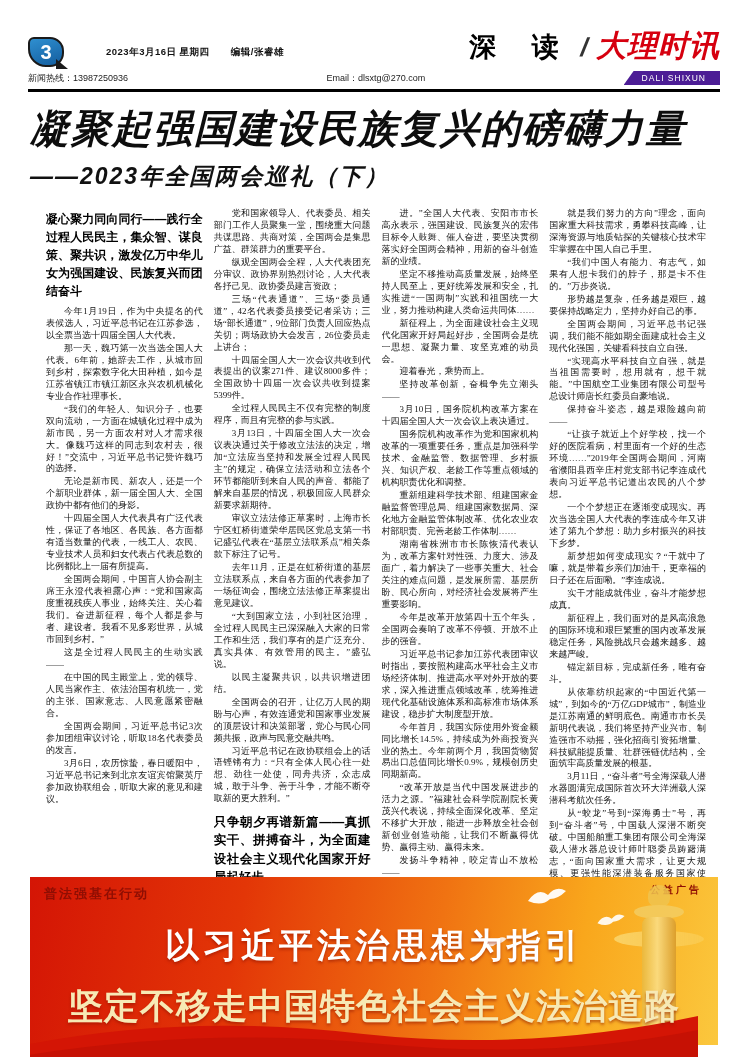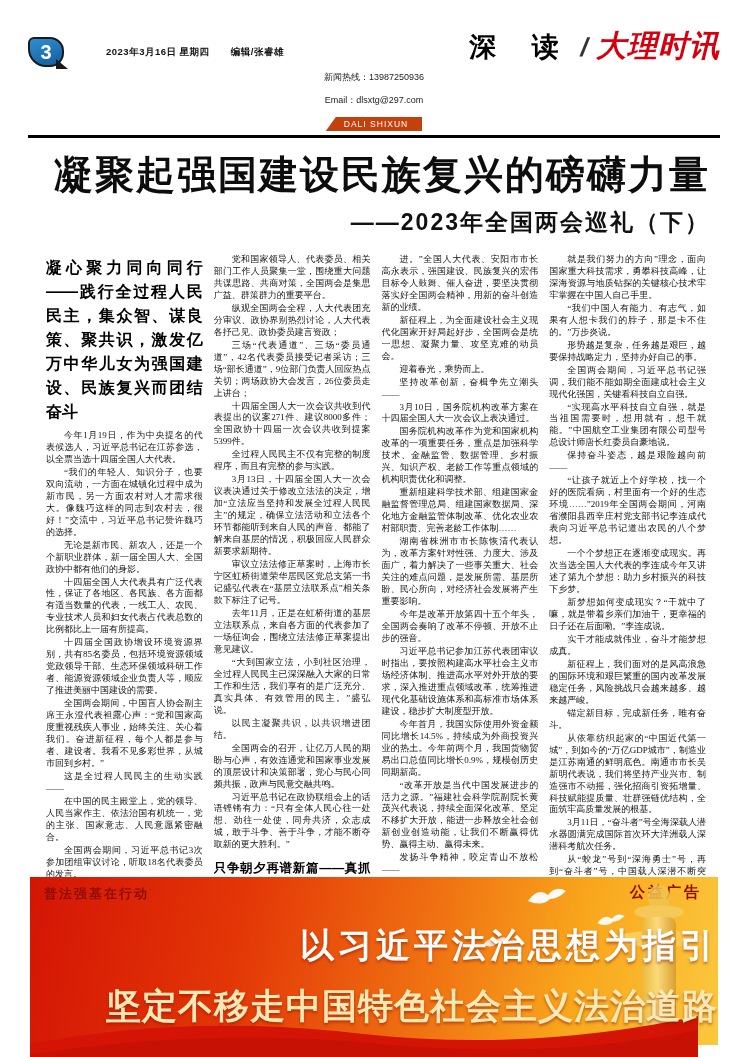--- a/index.html
+++ b/index.html
@@ -35,53 +35,53 @@
   }
   .date-line { font-size:9.5px; font-weight:bold; color:#111; letter-spacing:.5px;margin-left:30px; }
   .date-line .editor { margin-left:18px; }
   .header-right { text-align:right; }
   .brand-row { display:flex; align-items:baseline; gap:8px; justify-content:flex-end; }
   .section-title { font-size:27px; font-weight:bold; color:#000; letter-spacing:14px; }
   .slash { font-size:26px; color:#333; font-weight:bold; transform:skewX(-12deg); }
   .masthead { font-size:30px; font-weight:900; color:#d6000f; letter-spacing:1px; font-style:italic; }
   .header-bottom {
     margin-top:4px;
-    display:flex; justify-content:flex-end; align-items:center; gap:10px;
-    border-bottom:3px solid #000; padding-bottom:4px;flex-direction:column;
+    display:flex; justify-content:space-between; align-items:center; gap:33px;
+    border-bottom:3px solid #000; padding-bottom:4px;
   }
   .hotline, .email { font-size:9px; color:#222; }
   .en-tag {
-    background:#c2410c; color:#fff; font-size:8.5px; letter-spacing:1px;
+    background:#4c1d95; color:#fff; font-size:8.5px; letter-spacing:1px;
     padding:2px 14px 2px 18px;
     clip-path:polygon(10px 0,100% 0,100% 100%,0 100%);
   }
 
   
-  .headline-block { text-align:right; padding:16px 38px 6px 30px; }
+  .headline-block { text-align:left; padding:16px 38px 6px 30px;font-style:italic; }
   .main-headline {
     font-size:39px; font-weight:900; color:#0d0d0d;
     letter-spacing:2px; line-height:1.1; white-space:nowrap;
   }
   .sub-headline { font-size:23px; font-weight:bold; color:#111; margin-top:10px; letter-spacing:2px; }
 
   
   .article {
     display:flex; gap:11px;
     padding:10px 42px 0 46px;
     height:690px; overflow:hidden;
   }
   .col { flex:1 1 0; overflow:hidden; }
   .col p {
     font-size:9px; line-height:1.33; color:#141414;
     text-align:justify; text-indent:2em; margin:0 0 1px 0;
     font-family:"Liberation Serif","DejaVu Serif",serif;
   }
   .col p.lead {
     font-family:"Liberation Sans","DejaVu Sans",sans-serif;
-    font-size:16px; font-weight:bold; line-height:1.5;
+    font-size:12px; font-weight:bold; line-height:1.5;
     text-indent:0; margin:2px 0 6px 0; color:#000;
   }
   .col p.subhead {
     font-family:"Liberation Sans","DejaVu Sans",sans-serif;
     font-size:12.5px; font-weight:bold; line-height:1.45;
     text-indent:0; margin:8px 0 6px 0; color:#000;
   }
 
   
   .banner-rule {
@@ -92,23 +92,23 @@
     position:absolute; left:30px; right:30px; top:877px; height:203px;
     background:linear-gradient(100deg,#d41505 0%,#e33607 30%,#f07312 58%,#f9a71c 78%,#fbc93f 100%);
     overflow:hidden;
   }
   .banner-label {
     position:absolute; top:8px; left:14px;
     font-size:13px; font-weight:bold; color:#8f0e03; letter-spacing:2px;
   }
   .ad-tag {
     position:absolute; top:6px; right:16px;
-    font-size:15px; font-weight:bold; color:#8f0e03; letter-spacing:3px;
-  }
-  .banner-text { position:absolute; left:0; right:0; top:46px; text-align:right; z-index:3; }
+    font-size:10px; font-weight:bold; color:#8f0e03; letter-spacing:3px;
+  }
+  .banner-text { position:absolute; left:0; right:0; top:46px; text-align:center; z-index:3; }
   .banner-line1 {
     font-size:34px; font-weight:900; color:#ffffff; letter-spacing:4px;
     text-shadow:0 2px 3px rgba(140,20,0,.55);
   }
   .banner-line2 {
     font-size:35px; font-weight:900; color:#f7e9b5; letter-spacing:1px; margin-top:14px;
     text-shadow:0 2px 3px rgba(140,20,0,.55);
     white-space:nowrap;
   }
   .wave {
@@ -158,38 +158,38 @@
       <div class="header-right">
         <div class="brand-row">
           <span class="section-title">深 读</span>
           <span class="slash">/</span>
           <span class="masthead">大理时讯</span>
         </div>
       </div>
     </div>
     <div class="header-bottom">
       <span class="hotline">新闻热线：13987250936</span>
-      <span class="email">Email：dlsxtg@297.com</span>
+      <span class="email">Email：dlsxtg@270.com</span>
       <span class="en-tag">DALI SHIXUN</span>
     </div>
   </div>
 
   <div class="headline-block">
     <div class="main-headline">凝聚起强国建设民族复兴的磅礴力量</div>
     <div class="sub-headline">——2023年全国两会巡礼（下）</div>
   </div>
 
   <div class="article">
     <div class="col">
         <p class="lead">凝心聚力同向同行——践行全过程人民民主，集众智、谋良策、聚共识，激发亿万中华儿女为强国建设、民族复兴而团结奋斗</p>
         <p>今年1月19日，作为中央提名的代表候选人，习近平总书记在江苏参选，以全票当选十四届全国人大代表。</p>
+        <p>那一天，魏巧第一次当选全国人大代表。6年前，她辞去工作，从城市回到乡村，探索数字化大田种植，如今是江苏省镇江市镇江新区永兴农机机械化专业合作社理事长。</p>
         <p>“我们的年轻人、知识分子，也要双向流动，一方面在城镇化过程中成为新市民，另一方面农村对人才需求很大。像魏巧这样的同志到农村去，很好！”交流中，习近平总书记赞许魏巧的选择。</p>
         <p>无论是新市民、新农人，还是一个个新职业群体，新一届全国人大、全国政协中都有他们的身影。</p>
         <p>十四届全国人大代表具有广泛代表性，保证了各地区、各民族、各方面都有适当数量的代表，一线工人、农民、专业技术人员和妇女代表占代表总数的比例都比上一届有所提高。</p>
-        <p>十四届全国政协增设环境资源界别，共有85名委员，包括环境资源领域党政领导干部、生态环保领域科研工作者、能源资源领域企业负责人等，顺应了推进美丽中国建设的需要。</p>
         <p>全国两会期间，中国盲人协会副主席王永澄代表袒露心声：“党和国家高度重视残疾人事业，始终关注、关心着我们。奋进新征程，每个人都是参与者、建设者。我看不见多彩世界，从城市回到乡村。”</p>
         <p>这是全过程人民民主的生动实践——</p>
         <p>在中国的民主殿堂上，党的领导、人民当家作主、依法治国有机统一，党的主张、国家意志、人民意愿紧密融合。</p>
         <p>全国两会期间，习近平总书记3次参加团组审议讨论，听取18名代表委员的发言。</p>
         <p>3月6日，农历惊蛰，春日暖阳中，习近平总书记来到北京友谊宾馆聚英厅参加政协联组会，听取大家的意见和建议。</p>
       </div>
     <div class="col">
         <p>党和国家领导人、代表委员、相关部门工作人员聚集一堂，围绕重大问题共谋思路、共商对策，全国两会是集思广益、群策群力的重要平台。</p>
         <p>纵观全国两会全程，人大代表团充分审议、政协界别热烈讨论，人大代表各抒己见、政协委员建言资政；</p>
         <p>三场“代表通道”、三场“委员通道”，42名代表委员接受记者采访；三场“部长通道”，9位部门负责人回应热点关切；两场政协大会发言，26位委员走上讲台；</p>
@@ -199,20 +199,21 @@
         <p>审议立法法修正草案时，上海市长宁区虹桥街道荣华居民区党总支第一书记盛弘代表在“基层立法联系点”相关条款下标注了记号。</p>
         <p>去年11月，正是在虹桥街道的基层立法联系点，来自各方面的代表参加了一场征询会，围绕立法法修正草案提出意见建议。</p>
         <p>“大到国家立法，小到社区治理，全过程人民民主已深深融入大家的日常工作和生活，我们享有的是广泛充分、真实具体、有效管用的民主。”盛弘说。</p>
         <p>以民主凝聚共识，以共识增进团结。</p>
         <p>全国两会的召开，让亿万人民的期盼与心声，有效连通党和国家事业发展的顶层设计和决策部署，党心与民心同频共振，政声与民意交融共鸣。</p>
         <p>习近平总书记在政协联组会上的话语铿锵有力：“只有全体人民心往一处想、劲往一处使，同舟共济，众志成城，敢于斗争、善于斗争，才能不断夺取新的更大胜利。”</p>
         <p class="subhead">只争朝夕再谱新篇——真抓实干、拼搏奋斗，为全面建设社会主义现代化国家开好局起好步</p>
       </div>
     <div class="col">
         <p>进。”全国人大代表、安阳市市长高永表示，强国建设、民族复兴的宏伟目标令人鼓舞、催人奋进，要坚决贯彻落实好全国两会精神，用新的奋斗创造新的业绩。</p>
+        <p>坚定不移推动高质量发展，始终坚持人民至上，更好统筹发展和安全，扎实推进“一国两制”实践和祖国统一大业，努力推动构建人类命运共同体……</p>
         <p>新征程上，为全面建设社会主义现代化国家开好局起好步，全国两会是统一思想、凝聚力量、攻坚克难的动员会。</p>
         <p>迎着春光，乘势而上。</p>
         <p>坚持改革创新，奋楫争先立潮头——</p>
         <p>3月10日，国务院机构改革方案在十四届全国人大一次会议上表决通过。</p>
         <p>国务院机构改革作为党和国家机构改革的一项重要任务，重点是加强科学技术、金融监管、数据管理、乡村振兴、知识产权、老龄工作等重点领域的机构职责优化和调整。</p>
         <p>重新组建科学技术部、组建国家金融监督管理总局、组建国家数据局、深化地方金融监管体制改革、优化农业农村部职责、完善老龄工作体制……</p>
         <p>湖南省株洲市市长陈恢清代表认为，改革方案针对性强、力度大、涉及面广，着力解决了一些事关重大、社会关注的难点问题，是发展所需、基层所盼、民心所向，对经济社会发展将产生重要影响。</p>
         <p>今年是改革开放第四十五个年头，全国两会奏响了改革不停顿、开放不止步的强音。</p>
         <p>习近平总书记参加江苏代表团审议时指出，要按照构建高水平社会主义市场经济体制、推进高水平对外开放的要求，深入推进重点领域改革，统筹推进现代化基础设施体系和高标准市场体系建设，稳步扩大制度型开放。</p>
         <p>今年首月，我国实际使用外资金额同比增长14.5%，持续成为外商投资兴业的热土。今年前两个月，我国货物贸易出口总值同比增长0.9%，规模创历史同期新高。</p>

